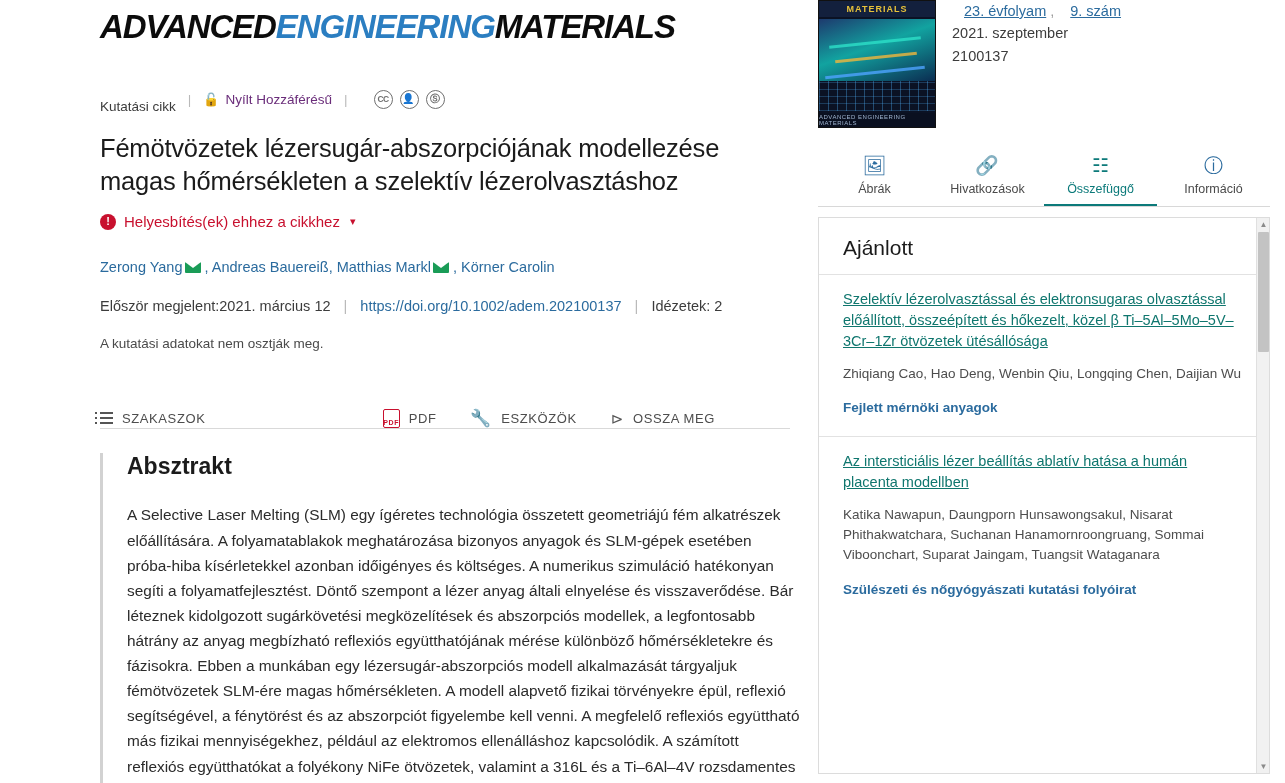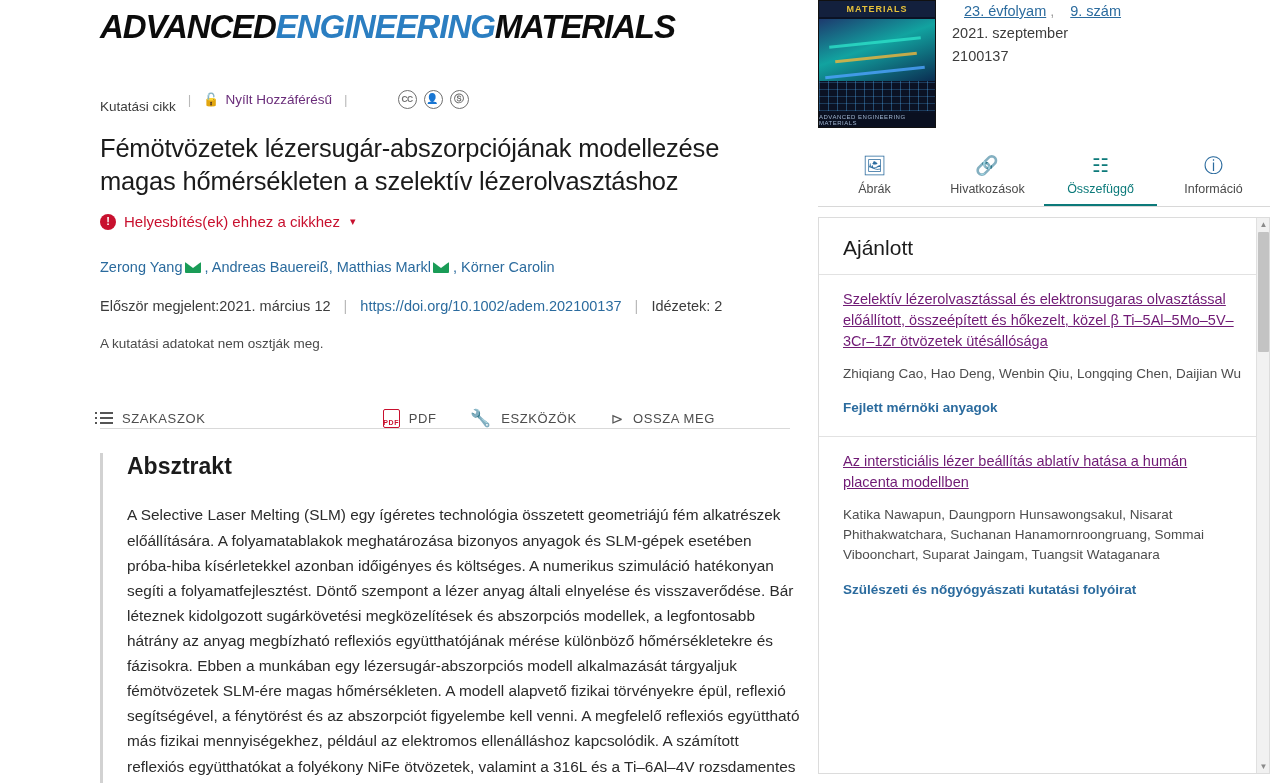--- a/index.html
+++ b/index.html
@@ -57,21 +57,21 @@
   .lock-icon { color: #6a2d7a; font-size: 13px; line-height: 1; }
   .oa-text { color: #6a2d7a; font-size: 13.5px; }
   .cc-icons { display: flex; gap: 7px; margin-left: 14px; }
   .cc-badge {
     width: 19px; height: 19px; border-radius: 50%;
     border: 1.4px solid #6f6f6f; color: #6f6f6f;
     font-size: 10px; font-weight: 700;
     display: flex; align-items: center; justify-content: center;
     line-height: 1;
   }
-  .cc-badge.cc-main { font-size: 8.5px; letter-spacing: -0.5px; margin-left: 24px; }
+  .cc-badge.cc-main { font-size: 8.5px; letter-spacing: -0.5px; }
 
   h1.title {
     padding: 0 0 0 100px;
     margin: 18px 0 0 0;
     width: 790px;
     font-size: 25.5px;
     font-weight: 400;
     line-height: 1.28;
     color: #1b1b1b;
     letter-spacing: -0.2px;
@@ -294,21 +294,21 @@
     padding: 18px 8px 14px 24px;
   }
   .rec-item {
     padding: 14px 28px 18px 24px;
     border-top: 1px solid #e2e2e2;
   }
   .rec-item:first-of-type { border-top: 1px solid #e2e2e2; }
   .rec-title {
     font-size: 14.5px;
     line-height: 1.45;
-    color: #701a75;
+    color: #0f766e;
     text-decoration: underline;
     display: block;
     margin-bottom: 12px;
   }
   .rec-authors {
     font-size: 13.5px;
     color: #4d4d4d;
     line-height: 1.5;
     margin-bottom: 14px;
   }

